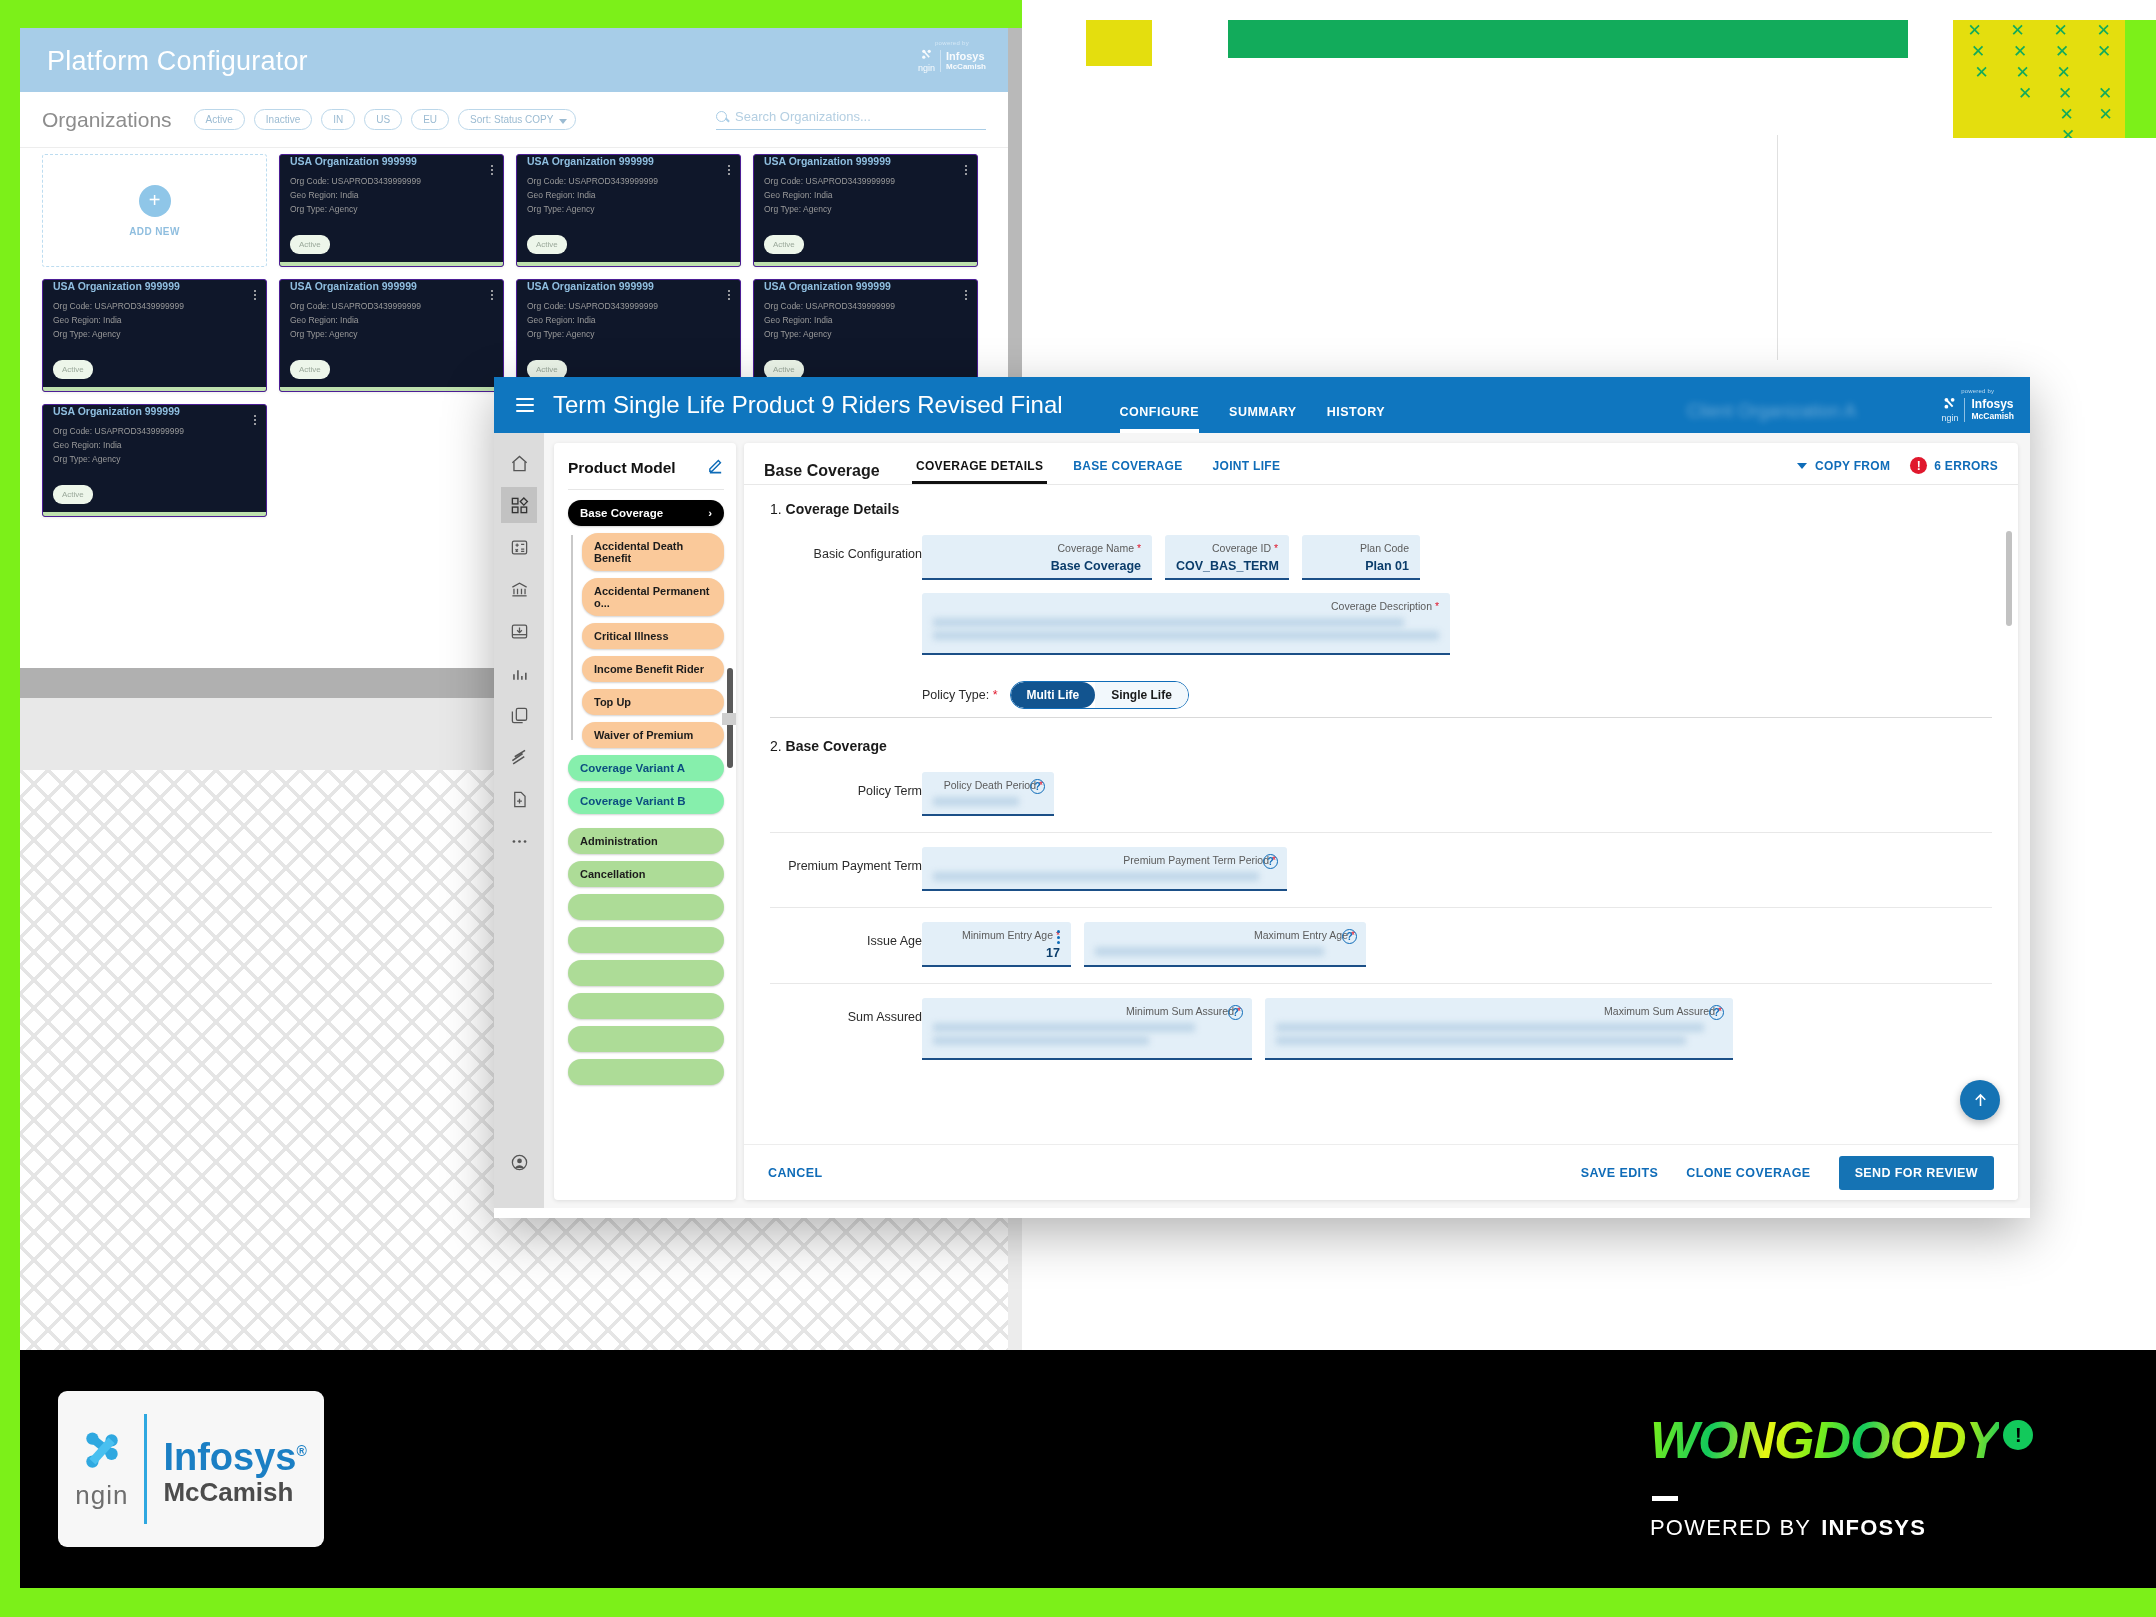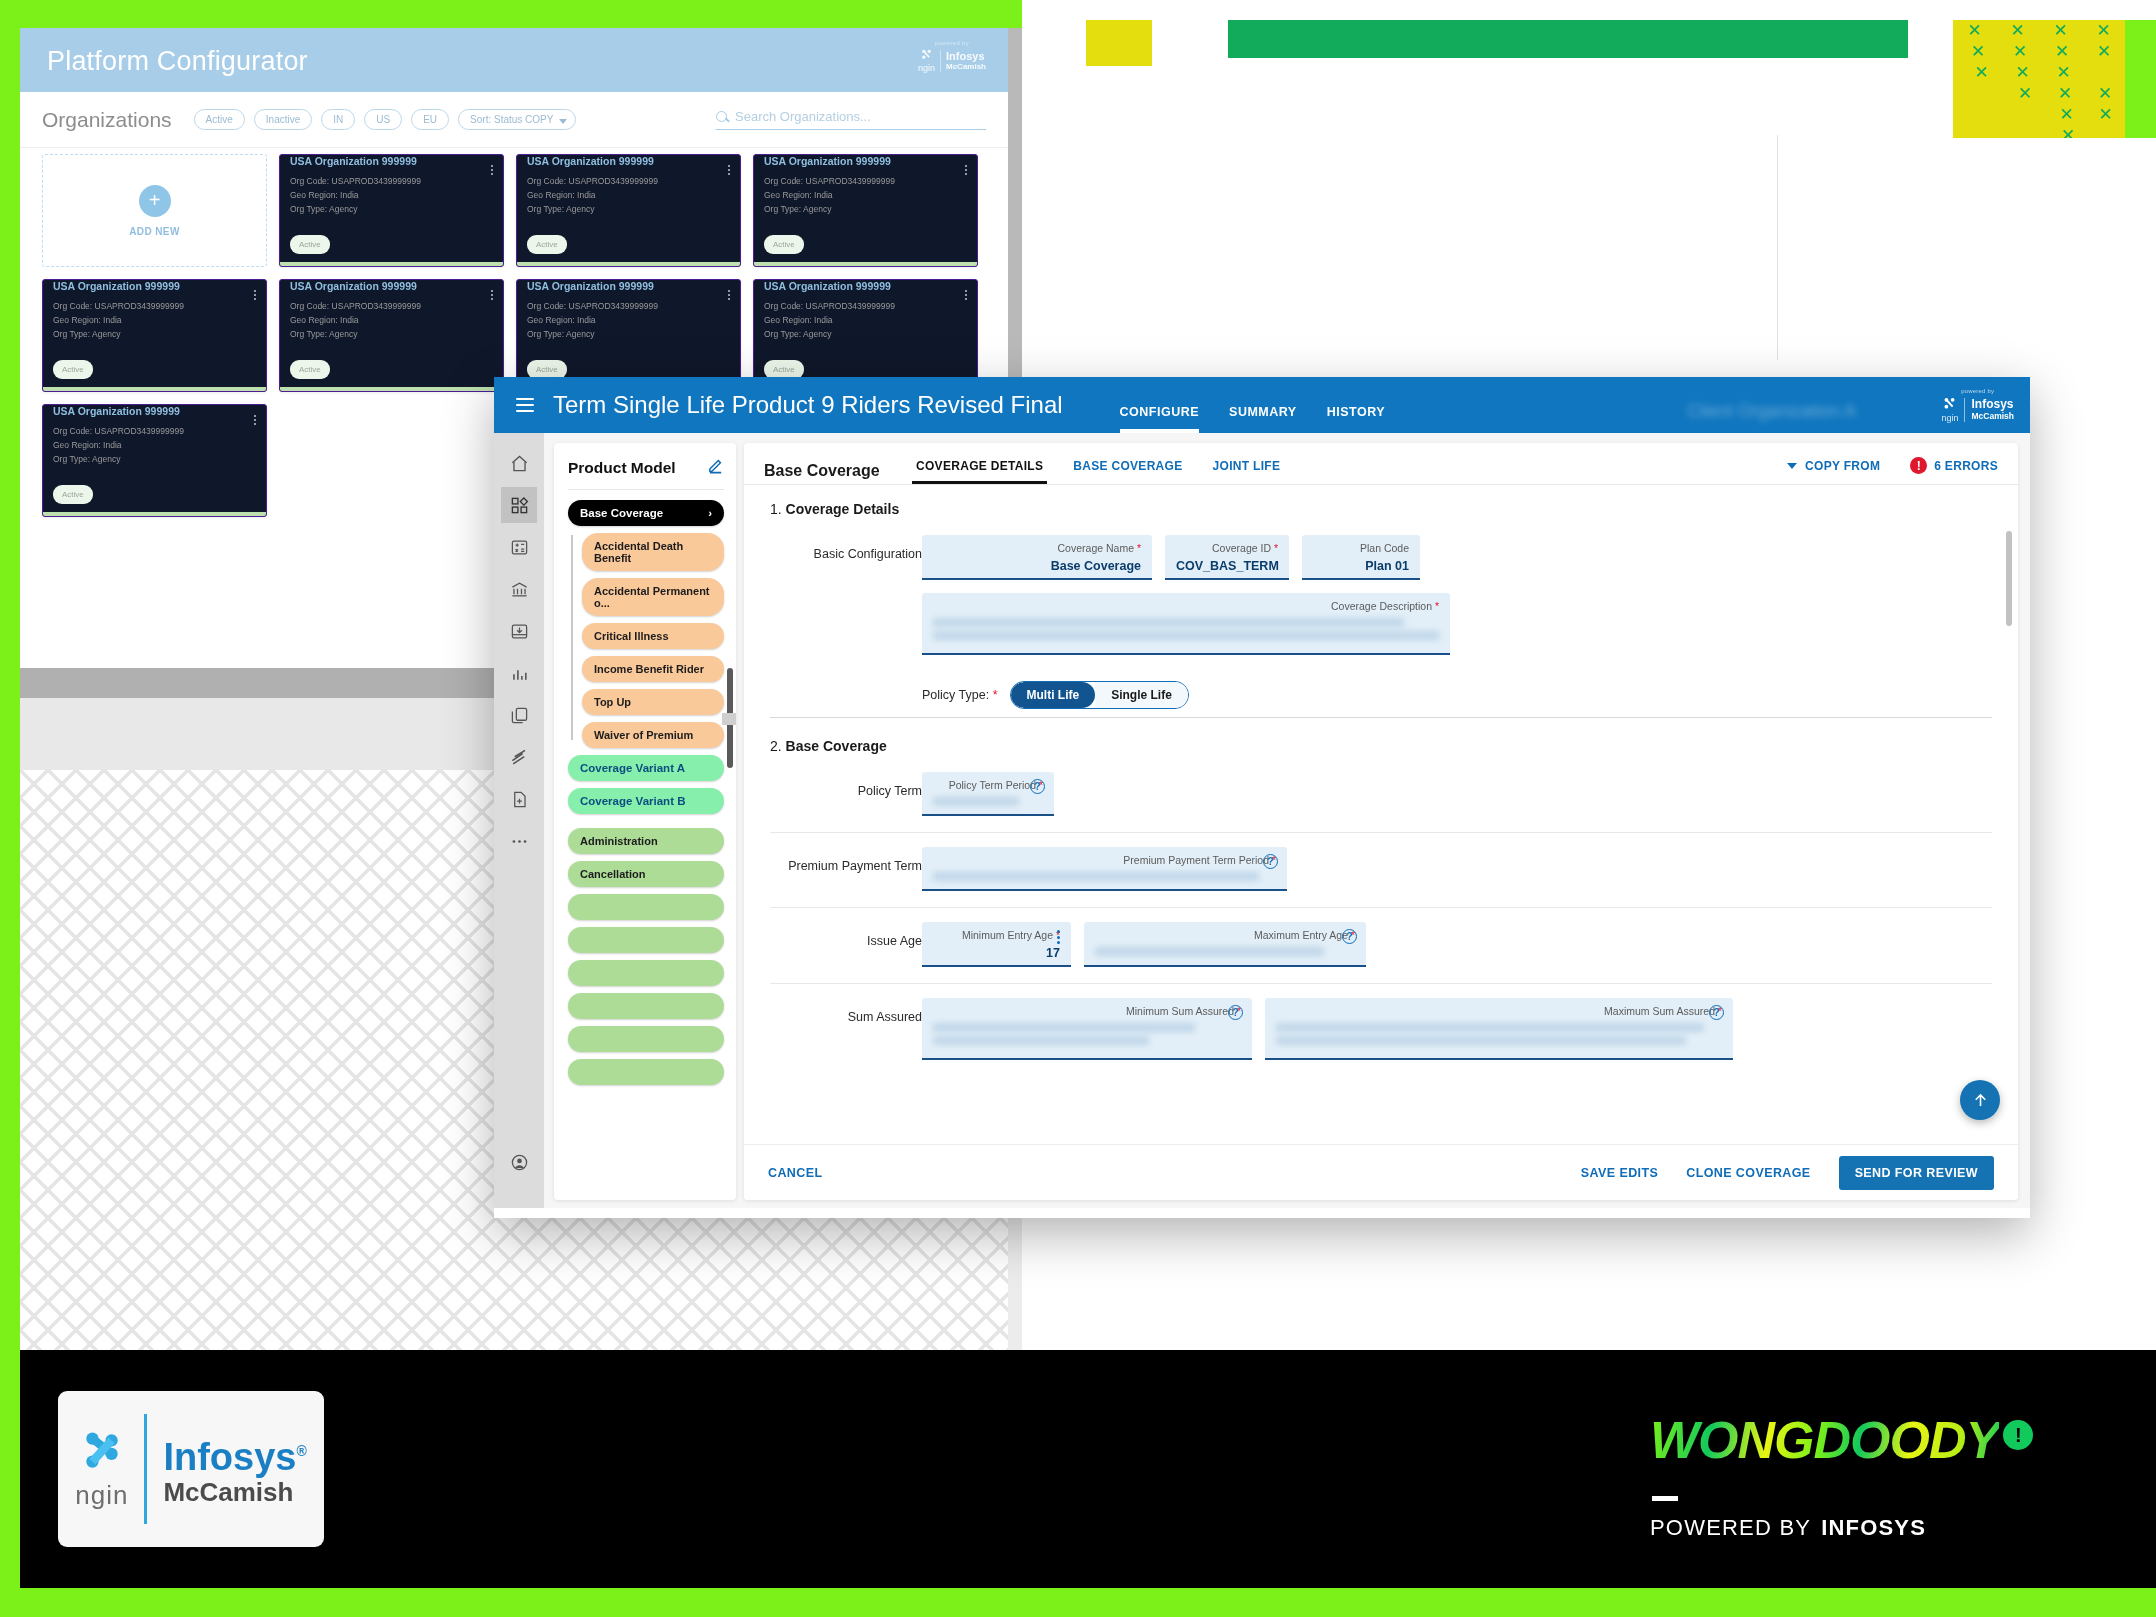--- a/index.html
+++ b/index.html
@@ -262,21 +262,21 @@
   .c-head-title { font-size: 16px; font-weight: 700; color: #1A1A1A; width: 152px; }
   .ctab {
     font-size: 12px; font-weight: 700; letter-spacing: .3px; color: #0F6CB8;
     padding: 0 0 10px 0; margin-right: 30px; position: relative; white-space: nowrap;
   }
   .ctab.active { color: #111111; }
   .ctab.active::after {
     content:''; position:absolute; left:-4px; right:-4px; bottom:-1px; height:3px; background:#111;
   }
   .copyfrom {
-    margin-left: auto; display: flex; align-items: center; gap: 30px; padding-bottom: 10px;
+    margin-left: auto; display: flex; align-items: center; gap: 20px; padding-bottom: 10px;
   }
   .copyfrom .cf {
     color: #0F6CB8; font-size: 12px; font-weight: 700; letter-spacing:.3px;
     display: flex; align-items: center; gap: 8px;
   }
   .caret-down {
     width: 0; height: 0; border-left: 5px solid transparent; border-right: 5px solid transparent;
     border-top: 6px solid #0F6CB8;
   }
   .errbadge { display:flex; align-items:center; gap: 7px; }
@@ -790,21 +790,21 @@
 
         <div class="sec-title">
           <span class="num">2.</span>
           <span>Base Coverage</span>
         </div>
 
         <div class="row">
           <div class="row-label">Policy Term</div>
           <div class="fields">
             <div class="field" style="width:132px">
-              <div class="flabel"><span>Policy Term Period</span> <span class="req">*</span></div>
+              <div class="flabel"><span>Policy Death Period</span> <span class="req">*</span></div>
               <div class="fblur" style="width:78%"></div>
               <div class="qmark">?</div>
             </div>
           </div>
         </div>
         <div class="divider-row"></div>
 
         <div class="row">
           <div class="row-label">Premium Payment Term</div>
           <div class="fields">

